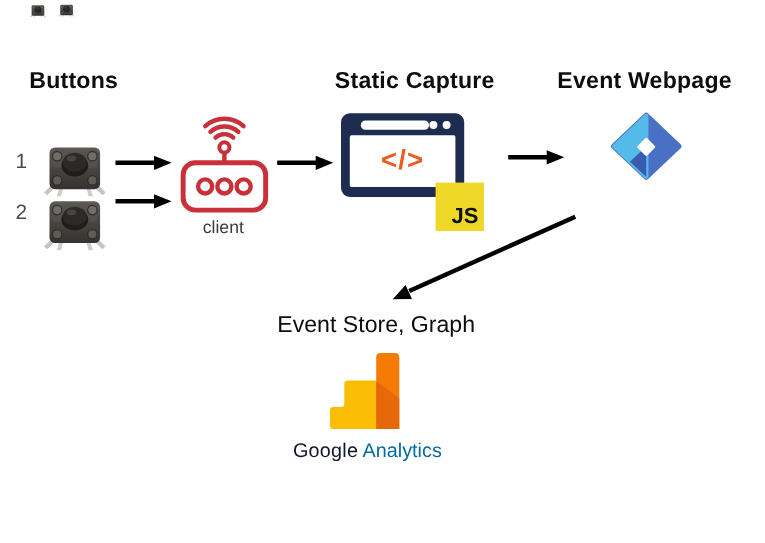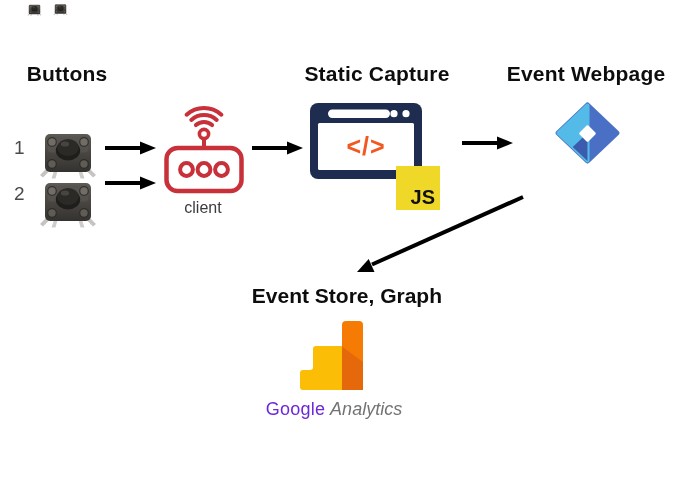--- a/index.html
+++ b/index.html
@@ -6,22 +6,22 @@
   .canvas{
     position:relative;width:695px;height:494px;background:#fff;overflow:hidden;
     font-family:"Liberation Sans",sans-serif;
   }
   .abs{position:absolute;}
   .hdr{
     position:absolute;top:62px;font-size:21px;font-weight:bold;color:#0d0d0d;
     text-align:center;letter-spacing:.2px;white-space:nowrap;
   }
   .hdr2{
-    position:absolute;top:284px;font-size:21px;font-weight:bold;color:#0d0d0d;
-    text-align:right;white-space:nowrap;
+    position:absolute;top:284px;font-size:21px;font-weight:normal;color:#0d0d0d;
+    text-align:center;white-space:nowrap;
   }
   .numlabel{position:absolute;font-size:19px;color:#4a4a4a;}
   .caption{position:absolute;font-size:16px;color:#3b3b3b;text-align:center;}
   .gtm-caption{
     position:absolute;top:166px;left:514px;width:140px;text-align:center;
     font-size:13.5px;font-weight:600;color:#7e8184;letter-spacing:.4px;
   }
   .code-glyph{
     position:absolute;left:318px;top:124px;width:96px;height:45px;
     display:flex;align-items:center;justify-content:center;
@@ -30,22 +30,22 @@
   .js-badge{
     position:absolute;left:396px;top:150px;width:44px;height:44px;background:#efd827;
     display:flex;align-items:flex-end;justify-content:flex-end;
     font-size:20px;font-weight:800;color:#101010;padding:0;box-sizing:border-box;margin-top:16px;
   }
   .js-badge span{margin:0 5px 1px 0;}
   .ga-wordmark{
     position:absolute;top:399px;left:234px;width:200px;text-align:center;
     font-size:18px;white-space:nowrap;
   }
-  .ga-wordmark .g{color:#6d28d9;font-weight:500;letter-spacing:.2px;text-align:center;}
-  .ga-wordmark .a{color:#737373;font-weight:400;font-style:italic;}
+  .ga-wordmark .g{color:#0f172a;font-weight:500;letter-spacing:.2px;text-align:center;}
+  .ga-wordmark .a{color:#0369a1;font-weight:400;}
 </style>
 </head>
 <body>
 
 <div class="canvas">
 
   <svg width="0" height="0" style="position:absolute">
     <defs>
       <linearGradient id="gBody" x1="0" y1="0" x2="0" y2="1">
         <stop offset="0" stop-color="#5e5b56"></stop>

